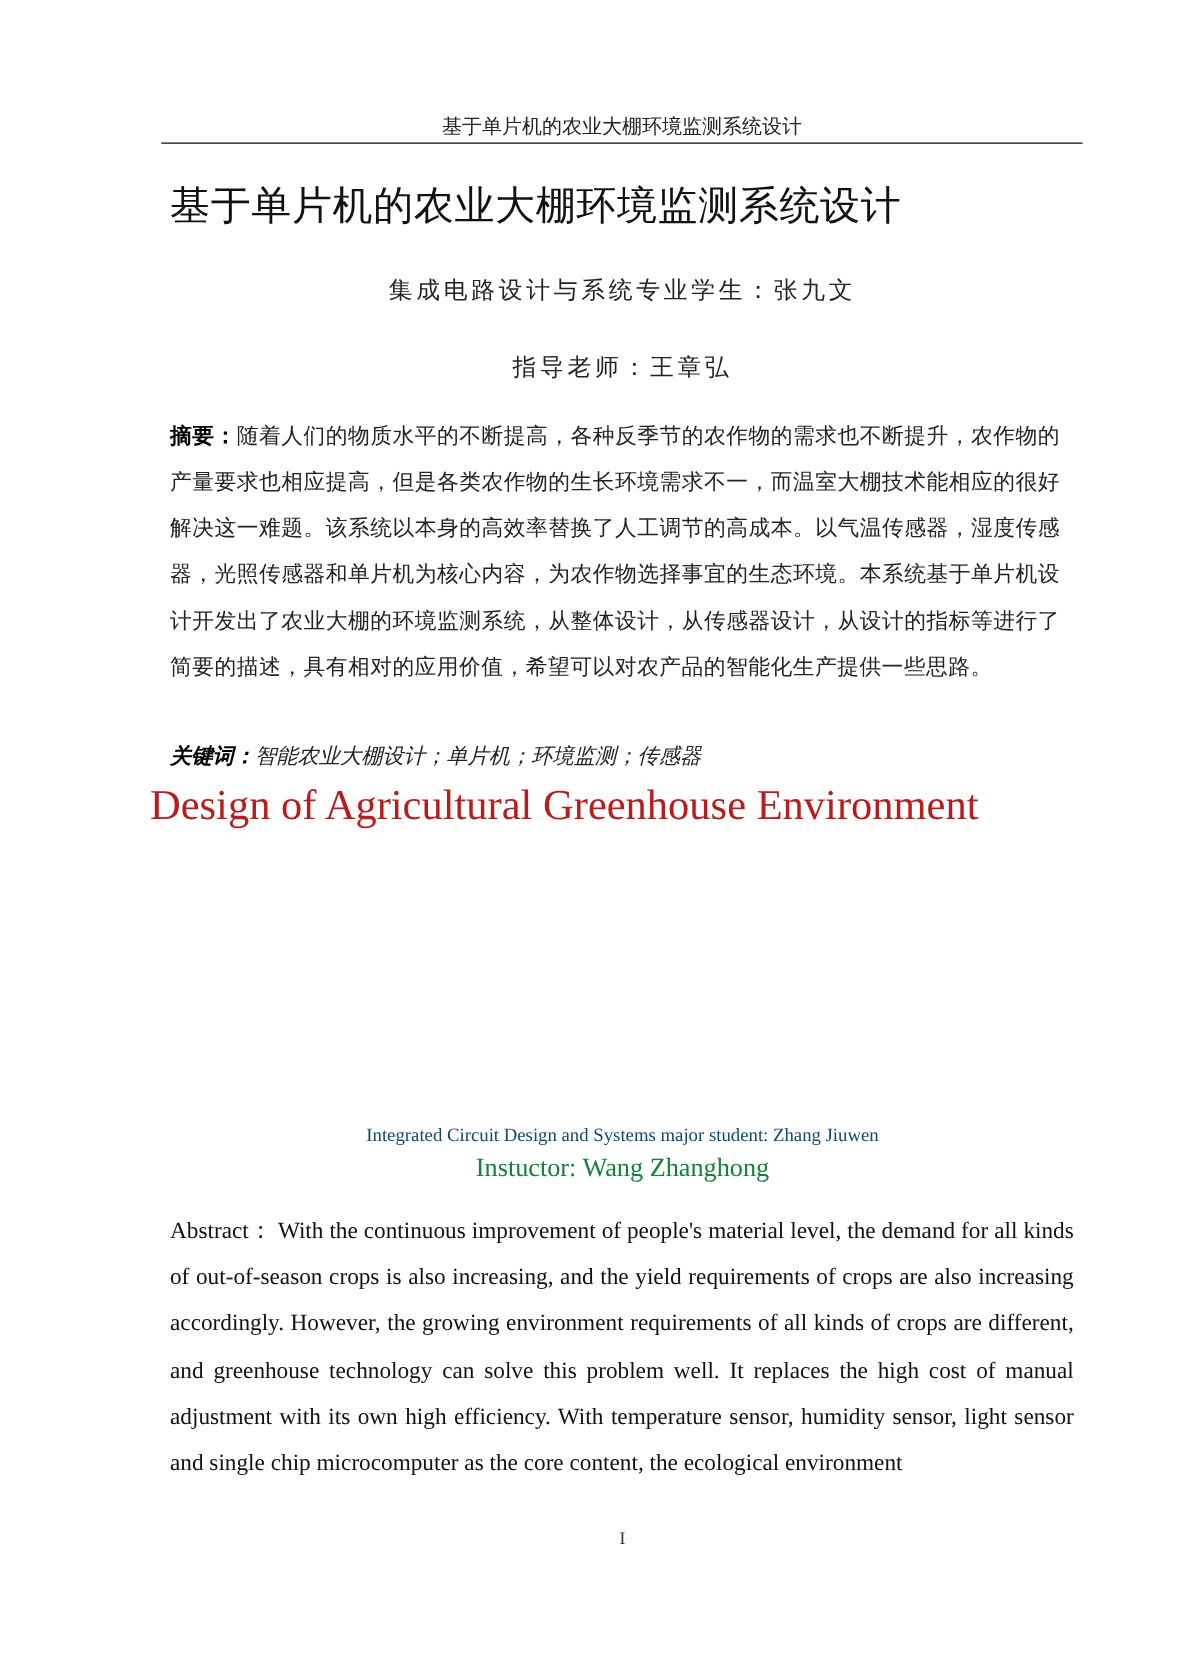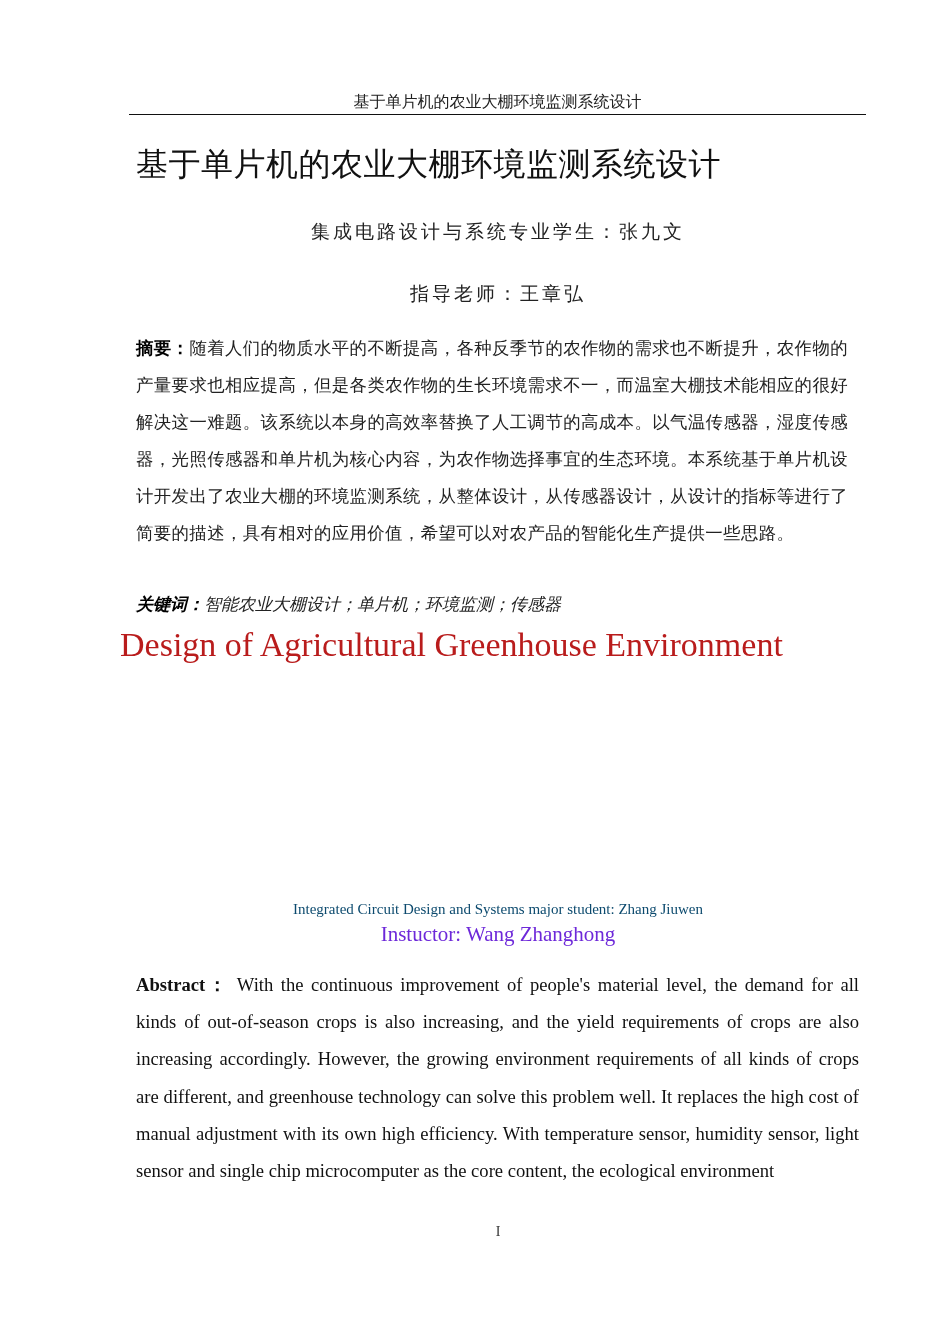--- a/index.html
+++ b/index.html
@@ -40,27 +40,27 @@
   .en-title {
     position: absolute; left: 120px; width: 756px; top: 608px; text-align: left;
     font-size: 34px; line-height: 74px; color: #b91c1c;
   }
   .en-author {
     position: absolute; left: 120px; width: 756px; top: 858px; text-align: center;
     font-size: 15px; line-height: 28px; color: #0c4a6e; margin-top: 37px;
   }
   .en-advisor {
     position: absolute; left: 120px; width: 756px; top: 920px; text-align: center;
-    font-size: 21px; line-height: 28px; color: #6d28d9;
+    font-size: 21px; line-height: 28px; color: #15803d;
   }
   .en-abstract {
     position: absolute; left: 136px; width: 723px; top: 966px;
     font-size: 18.6px; line-height: 37.2px; text-align: justify; color: #111;
   }
-  .en-abstract .label { font-weight: bold; }
+  .en-abstract .label { font-weight: normal; }
   .page-number {
     position: absolute; left: 0; width: 996px; top: 1224px; text-align: center;
     font-size: 14px; color: #333;
   }
 </style>
 </head>
 <body>
 
 <div class="running-header serif">基于单片机的农业大棚环境监测系统设计</div>
 <div class="header-rule"></div>

